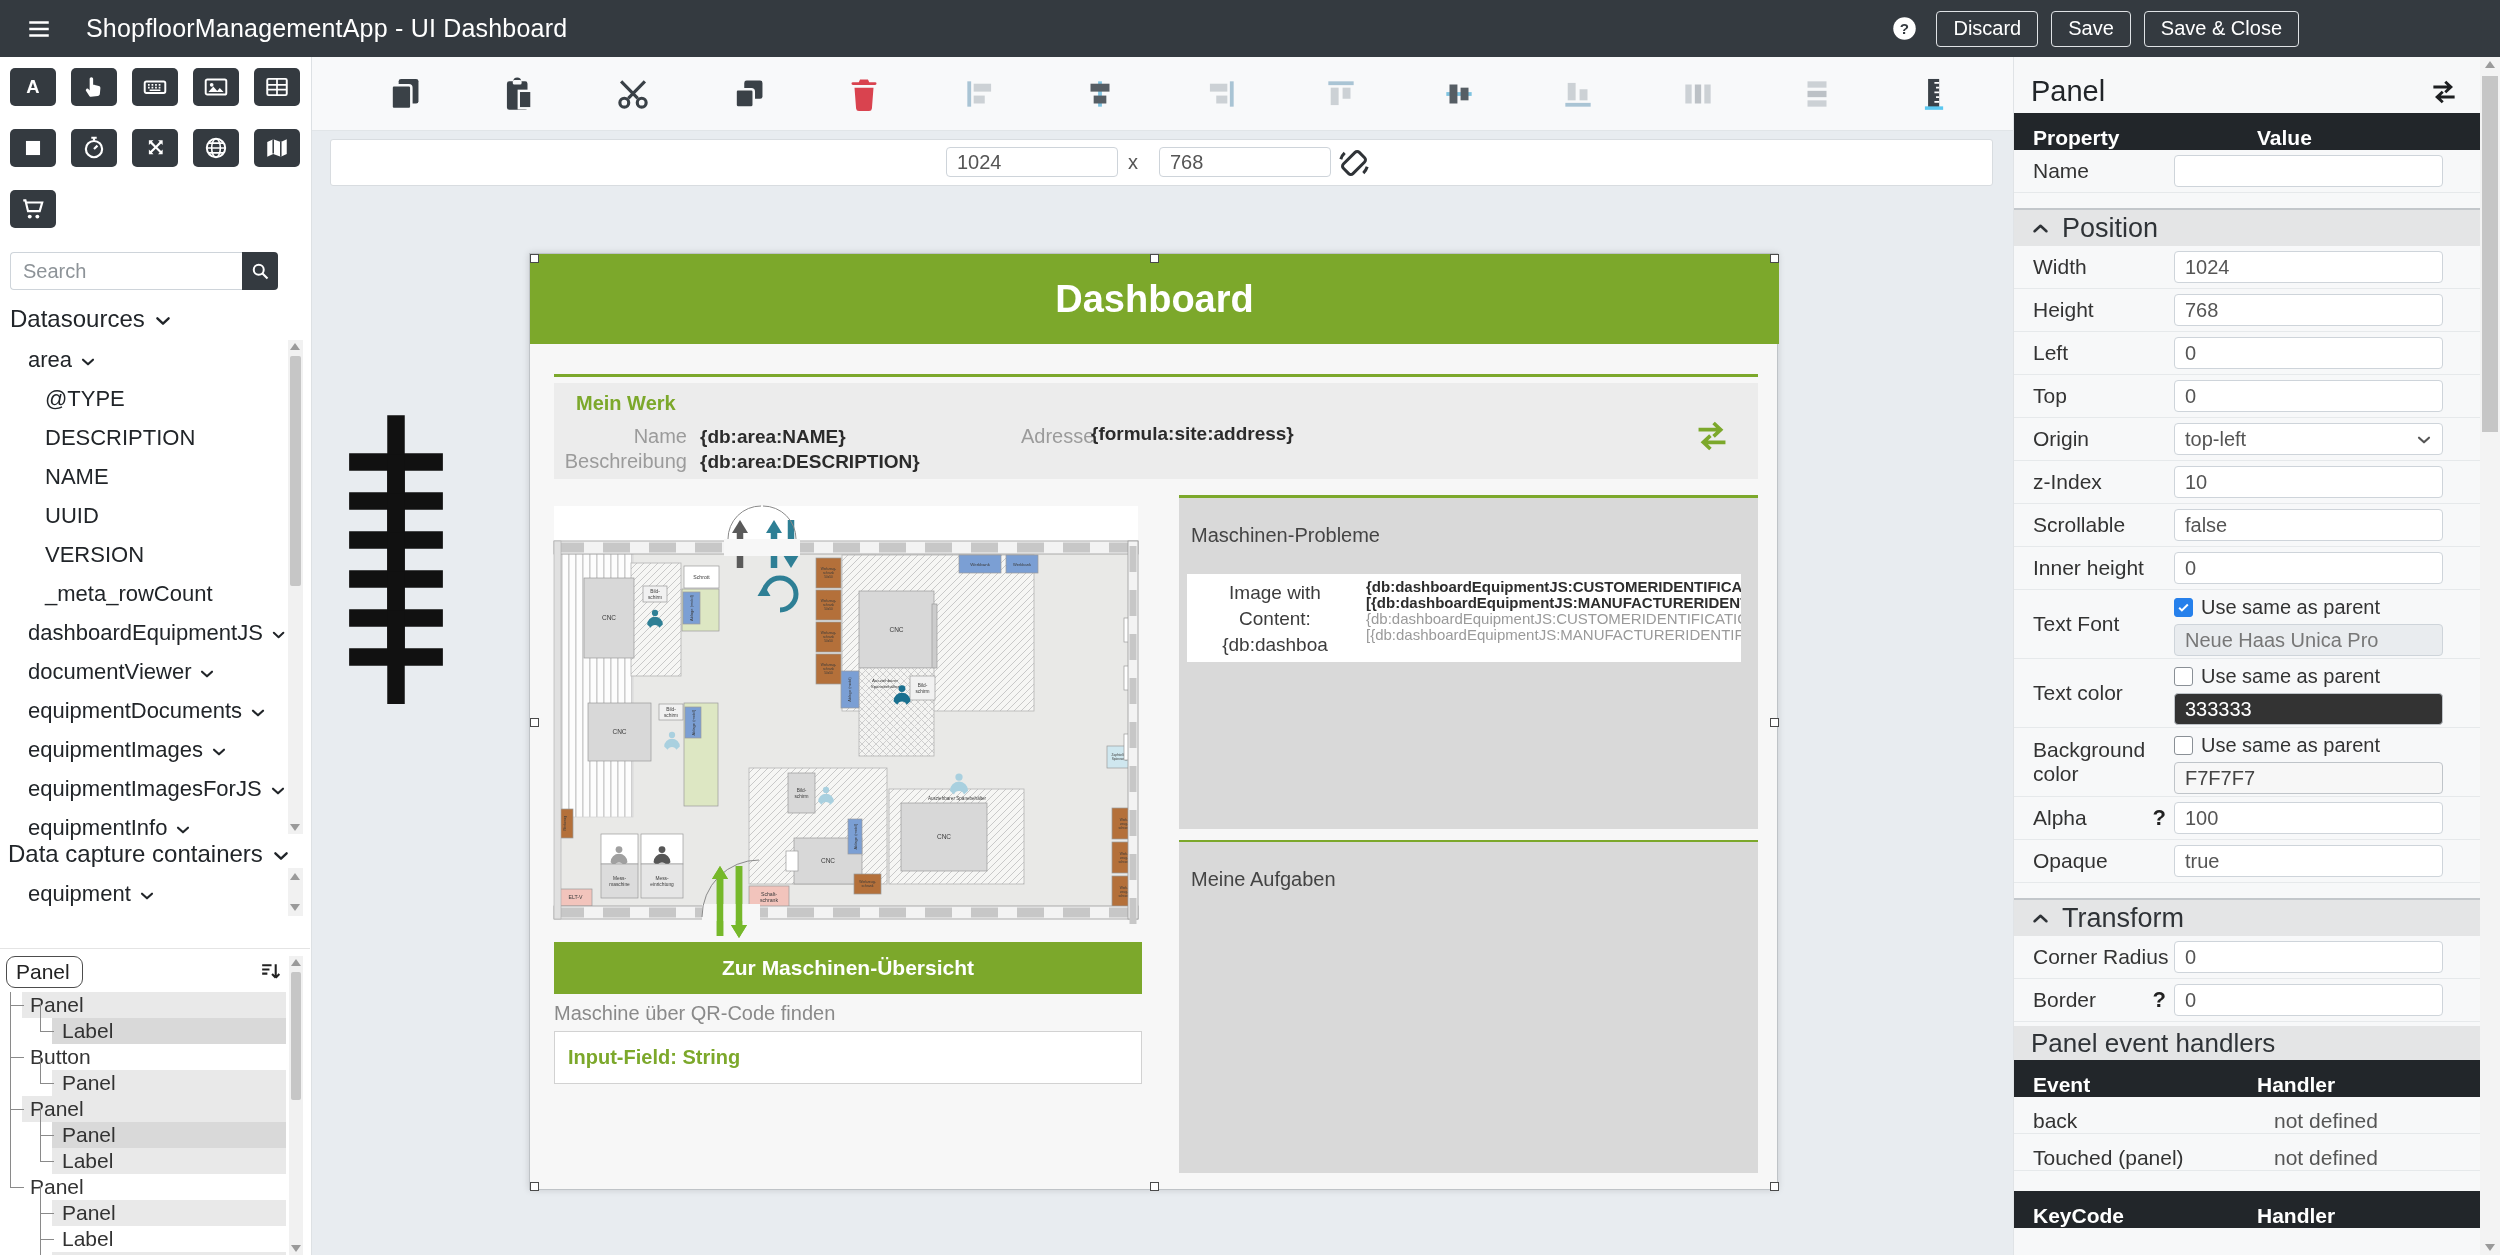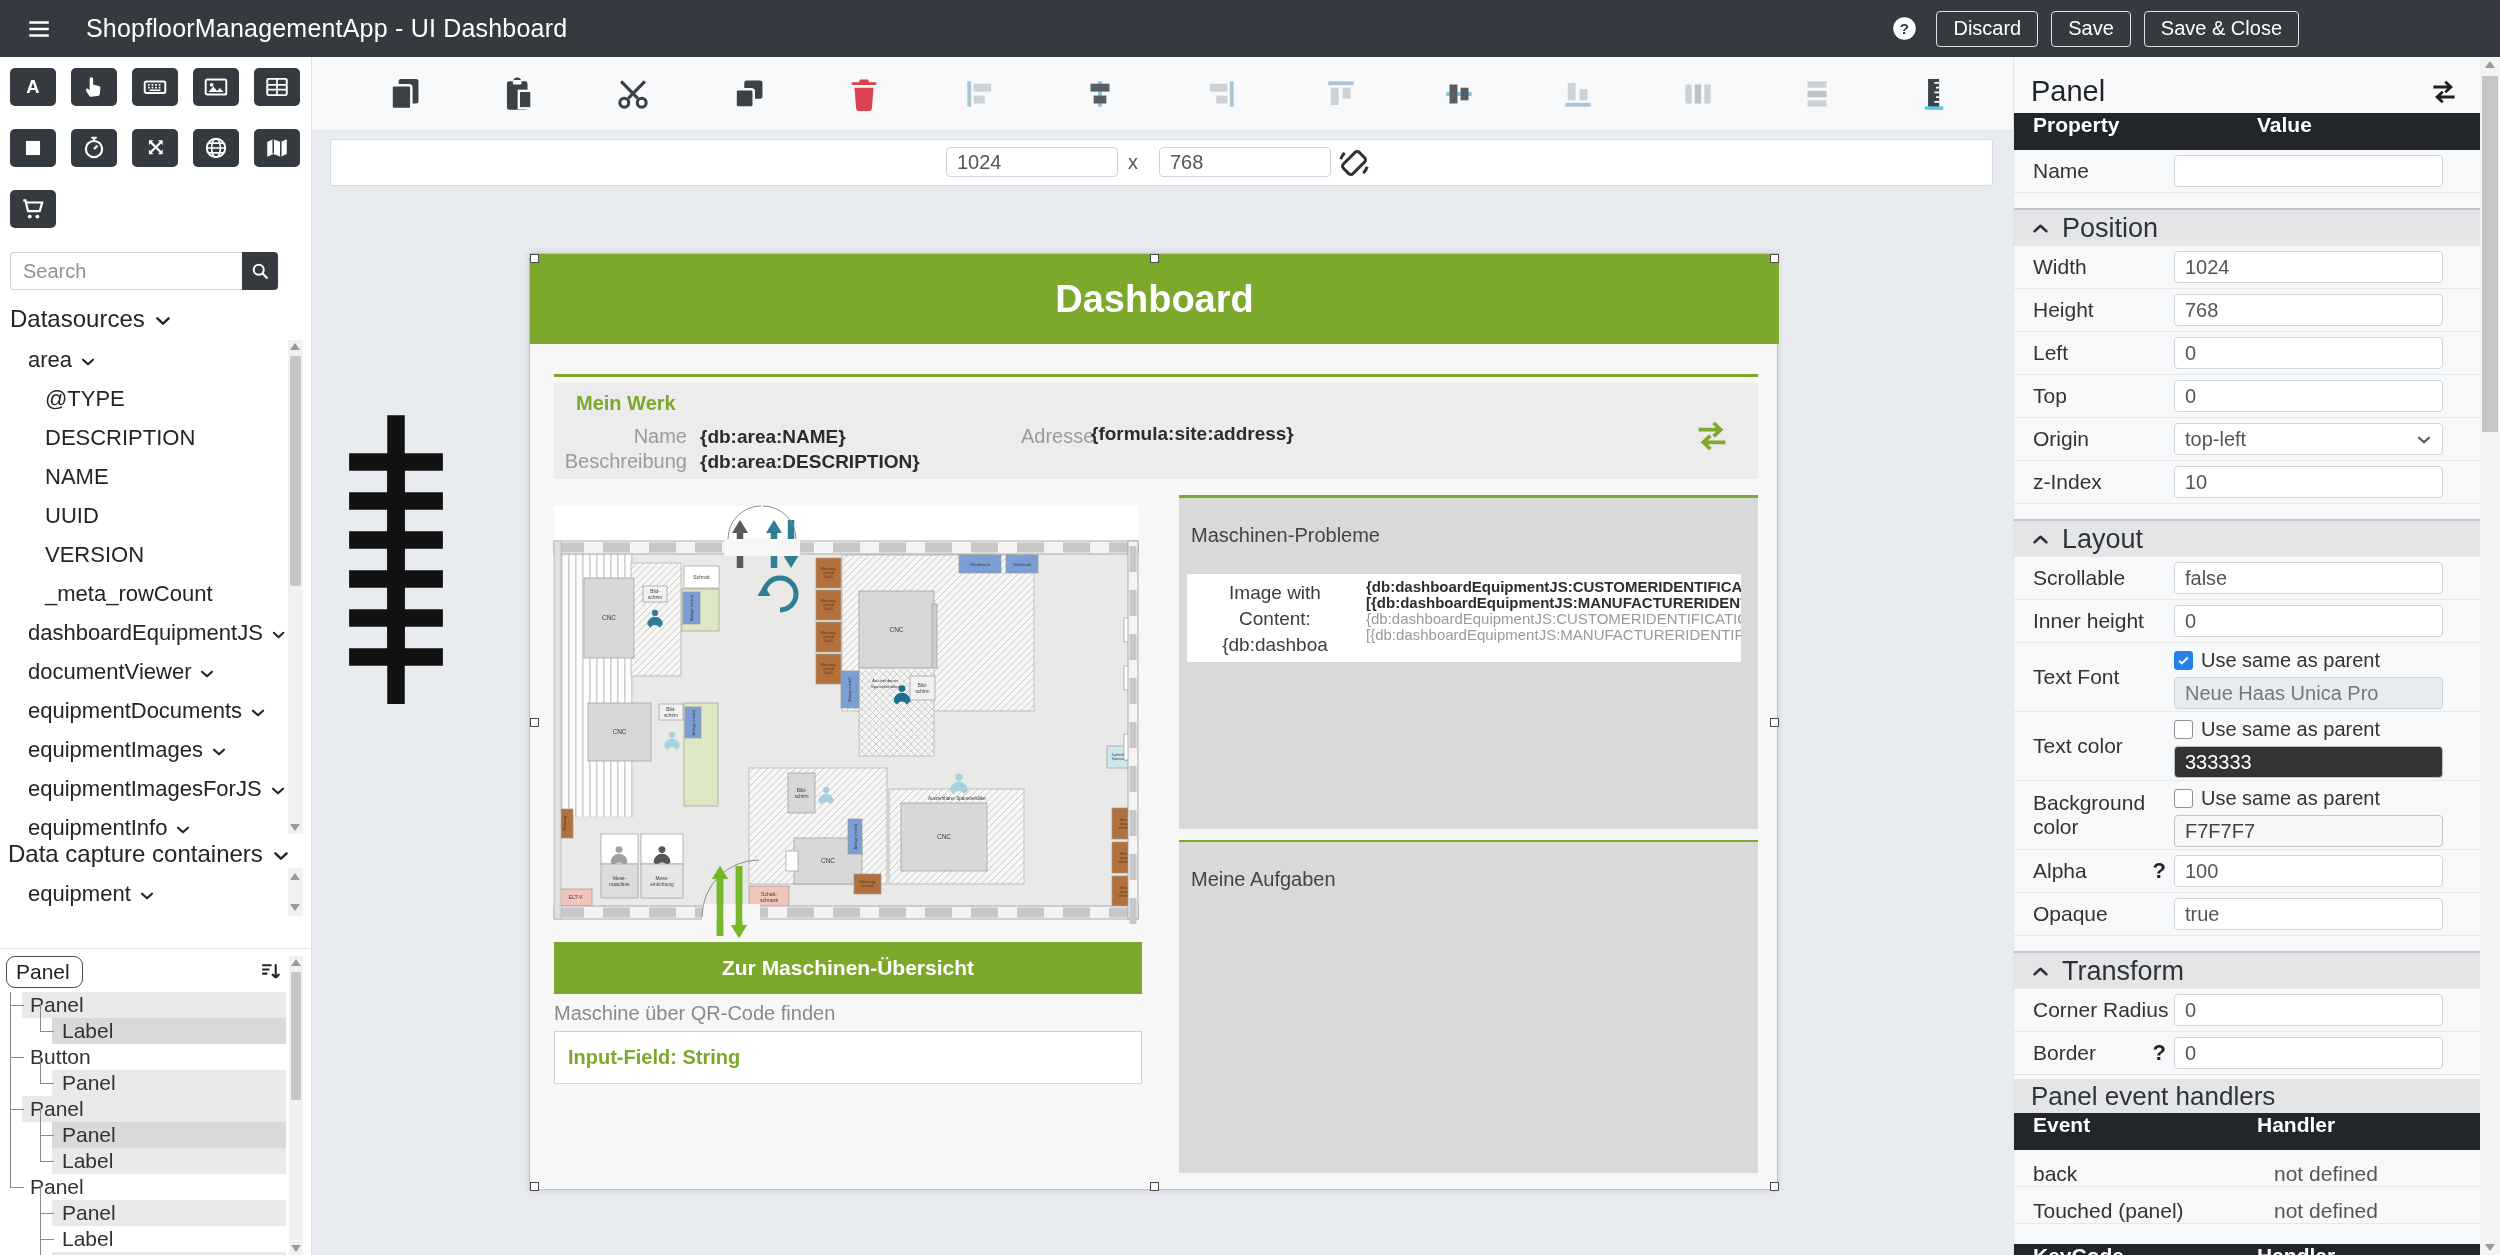--- a/index.html
+++ b/index.html
@@ -85,21 +85,21 @@
   #qrhint{position:absolute;left:24px;top:748px;font-size:20px;color:#8a8a8a;}
   #cv-input{position:absolute;left:24px;top:777px;width:588px;height:53px;background:#fff;border:1px solid #d2d2d2;box-sizing:border-box;}
   #cv-input span{position:absolute;left:13px;top:14px;font-size:20px;font-weight:bold;color:#7ca82b;}
   .handle{position:absolute;width:9px;height:9px;background:#fff;border:1.5px solid #4a4a4a;box-sizing:border-box;cursor:pointer;}
 
   
   #rpanel{position:absolute;left:2013px;top:57px;width:467px;height:1198px;background:#f7f8f9;border-left:1px solid #e0e3e6;box-sizing:border-box;overflow:hidden;}
   #rp-title{position:absolute;left:17px;top:18px;font-size:29px;color:#212529;}
   #rp-swap{position:absolute;left:412px;top:20px;width:36px;height:30px;color:#1d1f21;cursor:pointer;}
   #prop-rows{position:absolute;left:0;top:56px;width:467px;}
-  .pthead{display:flex;align-items:flex-start;height:37px;background:#22262a;color:#fff;font-size:21px;font-weight:bold;}
+  .pthead{display:flex;align-items:flex-end;height:37px;background:#22262a;color:#fff;font-size:21px;font-weight:bold;}
   .pthead .c1{padding-left:19px;width:224px;}
   .pthead .c2{flex:1;}
   .pthead .pplus{width:30px;height:26px;color:#fff;margin-right:14px;cursor:pointer;}
   .prow{display:flex;align-items:center;min-height:42px;border-bottom:1px solid #e6e9eb;padding-right:4px;}
   .prow.tall{min-height:68px;}
   .plabel{width:160px;padding-left:19px;font-size:21px;color:#333;display:flex;align-items:center;box-sizing:border-box;}
   .plabel .q{margin-left:auto;margin-right:8px;font-weight:bold;font-size:22px;color:#222;cursor:pointer;}
   .pfield{flex:1;margin-right:4px;}
   .pinput{height:30px;border:1px solid #ced4da;border-radius:4px;background:#fff;font-size:20px;color:#555;line-height:30px;padding:0 10px;}
   .pinput.muted{background:#e9ecef;color:#777;}
@@ -1099,26 +1099,20 @@
           </div>
           <div class="prow">
             <div class="plabel">
               <span>z-Index</span>
             </div>
             <div class="pfield">
               <div class="pinput">10</div>
             </div>
             <span class="pmag empty"></span>
           </div>
-          <div class="psection">
-            <svg class="icn">
-              <use href="#i-chev-up"></use>
-            </svg>
-            <span>Layout</span>
-          </div>
           <div class="prow">
             <div class="plabel">
               <span>Scrollable</span>
             </div>
             <div class="pfield">
               <div class="pinput">false</div>
             </div>
             <span class="pmag empty"></span>
           </div>
           <div class="prow">

